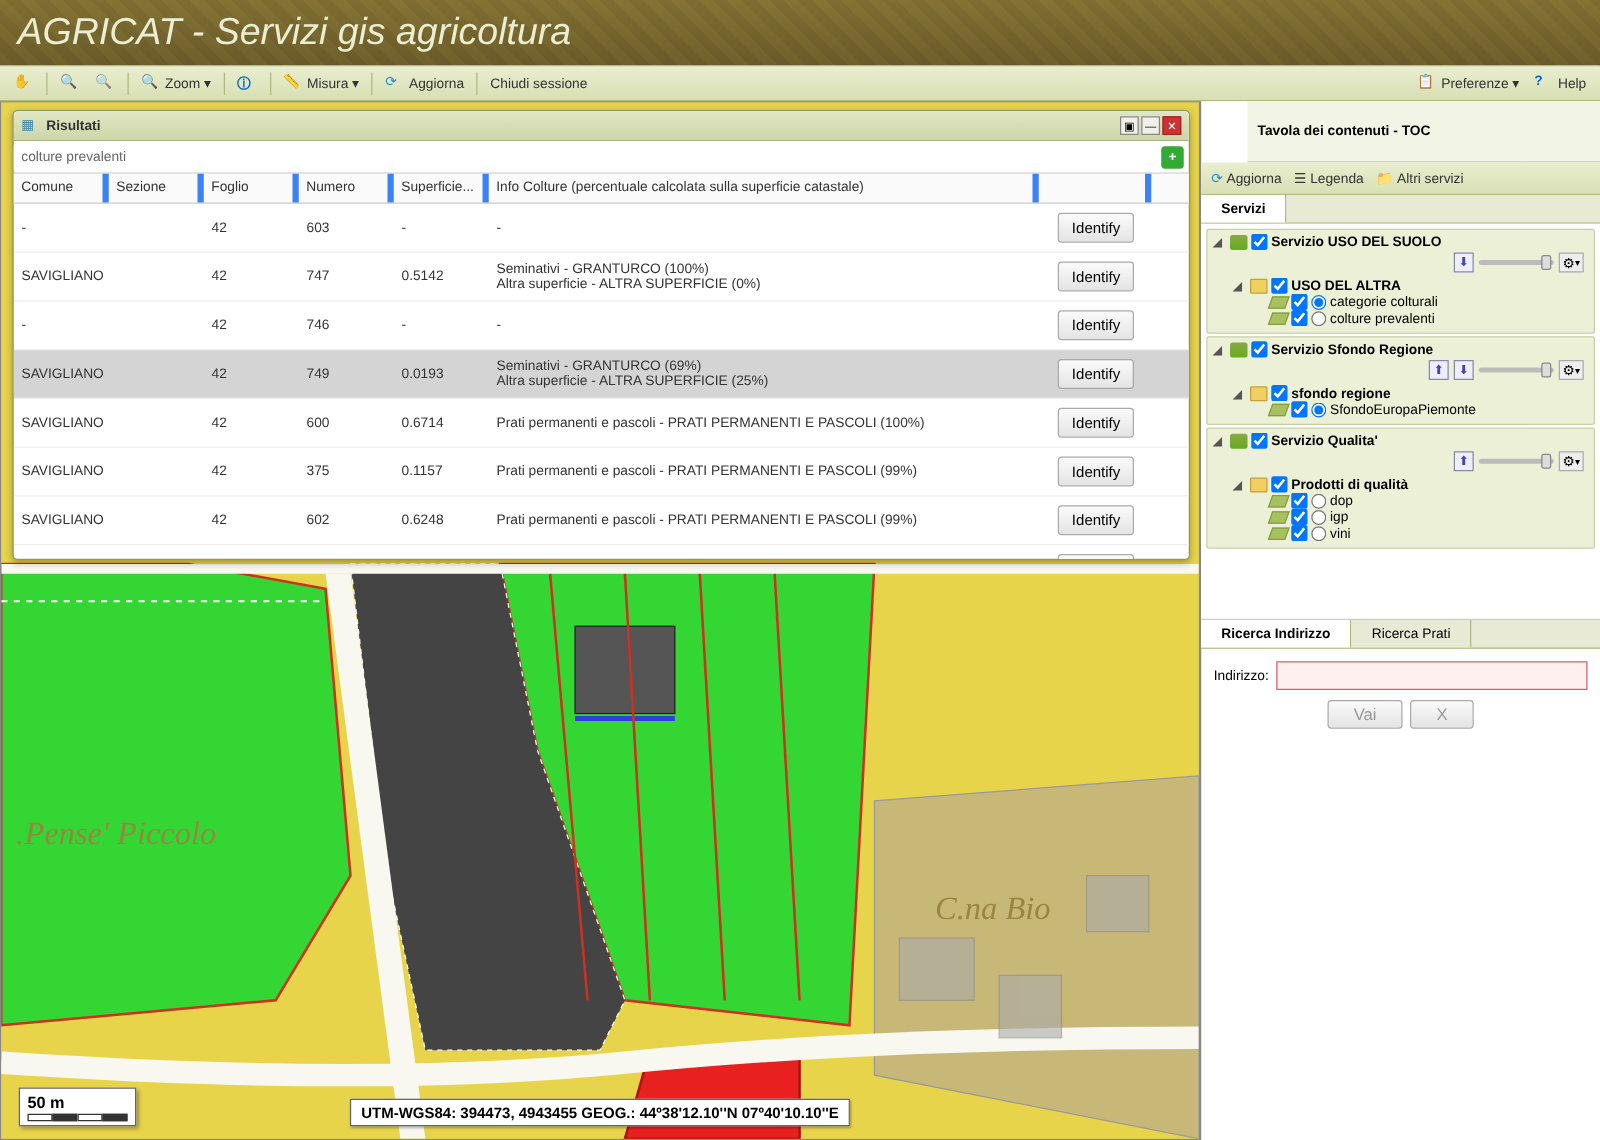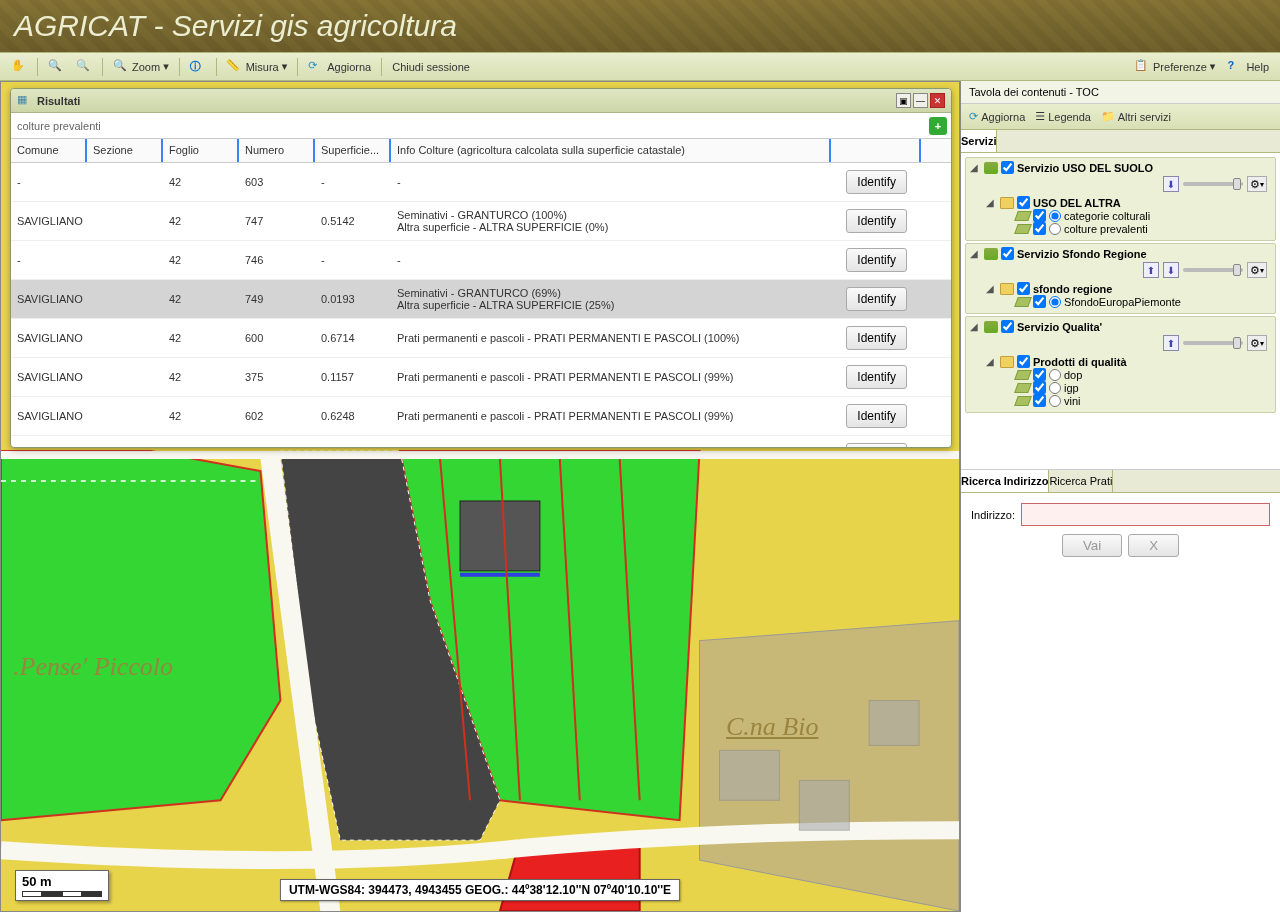--- a/index.html
+++ b/index.html
@@ -25,33 +25,33 @@
 .panel-header { height: 24px; background: linear-gradient(#e0e6c4, #cdd6a8); border-bottom: 1px solid #a9b38a; display: flex; align-items: center; padding: 0 6px; border-radius: 4px 4px 0 0; }
 .panel-header .title { font-weight: bold; color: #333; font-size: 11px; }
 .panel-header .ctrls { margin-left: auto; display: flex; gap: 2px; }
 .panel-ctrl { width: 15px; height: 15px; border: 1px solid #888; background: #f0f0e8; display: flex; align-items: center; justify-content: center; font-size: 9px; cursor: pointer; }
 .panel-ctrl.close { background: #c33; color: #fff; border-color: #a22; }
 .filter-row { height: 26px; display: flex; align-items: center; border-bottom: 1px solid #ccc; }
 .filter-row input { flex: 1; border: none; padding: 4px 6px; font-size: 11px; color: #666; }
 .filter-row .add { width: 18px; height: 18px; margin: 0 4px; background: #3a3; color: #fff; border-radius: 3px; display: flex; align-items: center; justify-content: center; font-weight: bold; cursor: pointer; }
 .grid { width: 100%; }
 .grid-head { display: flex; background: #fafafa; border-bottom: 1px solid #ccc; height: 24px; }
-.grid-head .col { padding: 5px 6px; border-right: 2px solid #3b82f6; font-size: 11px; color: #333; }
+.grid-head .col { padding: 5px 6px; border-right: 5px solid #3b82f6; font-size: 11px; color: #333; }
 .grid-body { max-height: 284px; overflow-y: scroll; }
 .grid-row { display: flex; border-bottom: 1px solid #eee; min-height: 30px; align-items: center; }
 .grid-row.sel { background: #d4d4d4; }
 .grid-row .cell { padding: 7px 6px; font-size: 11px; color: #333; }
 .c0 { width: 76px; } .c1 { width: 76px; } .c2 { width: 76px; } .c3 { width: 76px; } .c4 { width: 76px; } .c5 { width: 440px; } .c6 { width: 90px; text-align: right; padding-right: 14px !important; }
 .identify-btn { padding: 4px 10px; background: linear-gradient(#fafafa,#e4e4e4); border: 1px solid #aaa; border-radius: 3px; cursor: pointer; font-size: 12px; }
 .right-panel { width: 320px; background: #fff; border-left: 1px solid #888; display: flex; flex-direction: column; }
-.toc-header { padding: 5px 8px; background: #f2f4e6; border-bottom: 1px solid #ccc; font-weight: normal; }
+.toc-header { padding: 18px 8px; background: #f2f4e6; border-bottom: 1px solid #ccc; font-weight: bold; margin-left: 37px; }
 .toc-toolbar { height: 26px; background: linear-gradient(#e9eecf,#d8dfb4); border-bottom: 1px solid #b0b880; display: flex; align-items: center; gap: 10px; padding: 0 8px; }
 .toc-toolbar .btn { display: flex; align-items: center; gap: 3px; cursor: pointer; color: #333; }
 .tabs { display: flex; background: #e8ead6; border-bottom: 1px solid #b0b880; }
-.tab { padding: 5px 0; border-right: 1px solid #b0b880; background: #fff; font-weight: bold; font-size: 11px; cursor: pointer; }
+.tab { padding: 5px 16px; border-right: 1px solid #b0b880; background: #fff; font-weight: bold; font-size: 11px; cursor: pointer; }
 .tab.inactive { background: #e8ead6; font-weight: normal; }
 .tree-area { flex: 0 0 316px; overflow-y: auto; padding: 4px; background: #fff; }
 .tree-node { padding: 2px 0; }
 .tree-node.service { background: #ecf0d6; border: 1px solid #c8d0a8; border-radius: 2px; margin-bottom: 2px; padding: 3px 4px; }
 .tree-row { display: flex; align-items: center; gap: 3px; font-size: 11px; }
 .tree-row .expand { width: 11px; height: 11px; cursor: pointer; color: #555; font-size: 10px; }
 .tree-row .cb { width: 13px; height: 13px; }
 .tree-row .folder-icon { width: 14px; height: 12px; background: #f0d060; border: 1px solid #c0a040; border-radius: 1px; }
 .tree-row .layer-icon { width: 14px; height: 10px; background: #a8c060; border: 1px solid #80a040; transform: skewX(-20deg); }
 .tree-row .stack-icon { width: 14px; height: 12px; background: linear-gradient(#8a4,#6a2); border-radius: 2px; }
@@ -145,21 +145,21 @@
       <rect x="800" y="700" width="50" height="50" fill="#aaa" stroke="#888" opacity="0.6"></rect>
       <rect x="870" y="620" width="50" height="45" fill="#aaa" stroke="#888" opacity="0.6"></rect>
       <line x1="0" y1="400" x2="260" y2="400" stroke="#fff" stroke-width="1.5" stroke-dasharray="5,5"></line>
       <line x1="440" y1="378" x2="470" y2="720" stroke="#d03020" stroke-width="2"></line>
       <line x1="500" y1="378" x2="520" y2="720" stroke="#d03020" stroke-width="2"></line>
       <line x1="560" y1="378" x2="580" y2="720" stroke="#d03020" stroke-width="2"></line>
       <line x1="620" y1="378" x2="640" y2="720" stroke="#d03020" stroke-width="2"></line>
     </svg>
     <div class="map-labels" id="map-labels">
         <div class="map-label" style="left: 12px; top: 570px;">.Pense' Piccolo</div>
-        <div class="map-label" style="left: 725px; top: 630px; text-decoration: underline;">C.na Bio</div>
+        <div class="map-label" style="left: 747px; top: 630px;">C.na Bio</div>
       </div>
     <div class="results-panel">
       <div class="panel-header">
         <span class="icon" style="margin-right:4px;color:#48a">▦</span>
         <span class="title">Risultati</span>
         <div class="ctrls">
           <div class="panel-ctrl">▣</div>
           <div class="panel-ctrl">—</div>
           <div class="panel-ctrl close">✕</div>
         </div>
@@ -168,21 +168,21 @@
         <input type="text" value="colture prevalenti" style="">
         <div class="add">+</div>
       </div>
       <div class="grid">
         <div class="grid-head" id="grid-head">
             <div class="col c0">Comune</div>
             <div class="col c1">Sezione</div>
             <div class="col c2">Foglio</div>
             <div class="col c3">Numero</div>
             <div class="col c4">Superficie...</div>
-            <div class="col c5">Info Colture (agricoltura calcolata sulla superficie catastale)</div>
+            <div class="col c5">Info Colture (percentuale calcolata sulla superficie catastale)</div>
             <div class="col c6"></div>
           </div>
         <div class="grid-body" id="grid-body">
             <div class="grid-row">
               <div class="cell c0" style="white-space: pre-line;">-</div>
               <div class="cell c1" style="white-space: pre-line;"></div>
               <div class="cell c2" style="white-space: pre-line;">42</div>
               <div class="cell c3" style="white-space: pre-line;">603</div>
               <div class="cell c4" style="white-space: pre-line;">-</div>
               <div class="cell c5" style="white-space: pre-line;">-</div>

